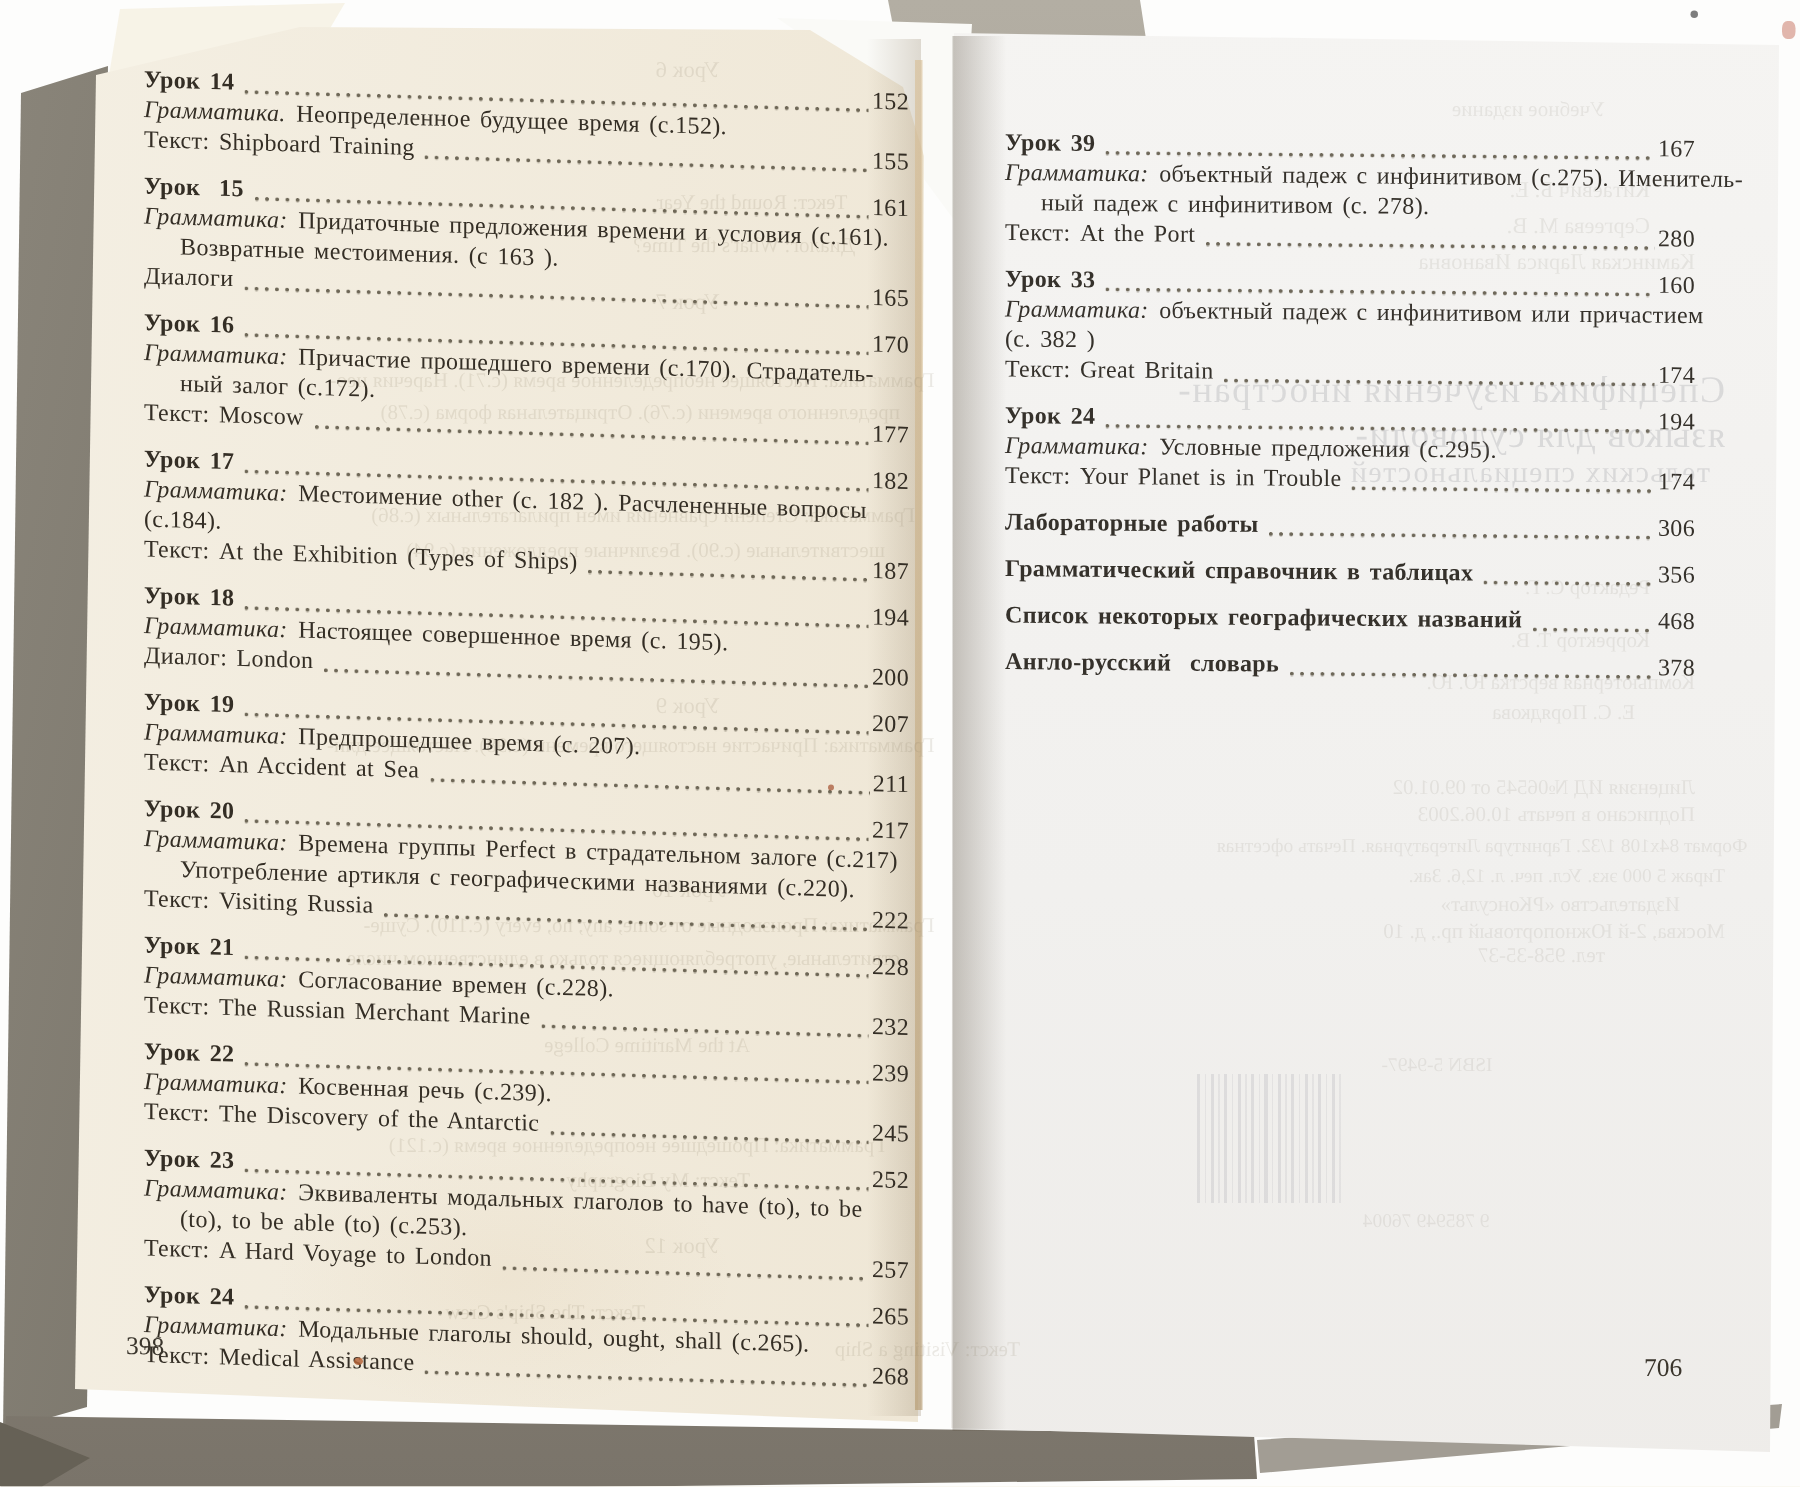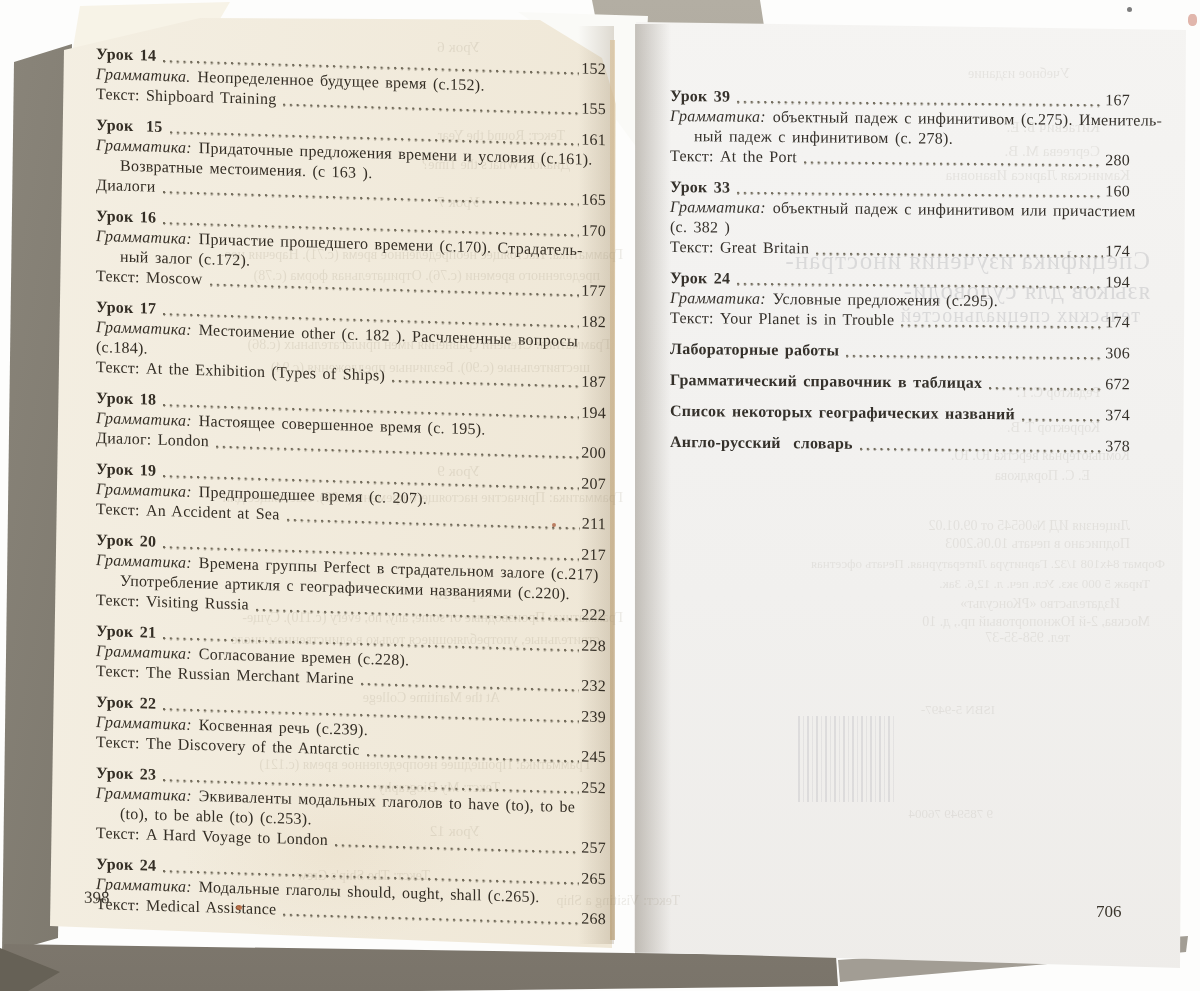--- a/index.html
+++ b/index.html
@@ -168,24 +168,24 @@
       </div>
       <div class="block">
         <div class="row lesson"><span class="b">Урок 24</span><span class="leader"></span><span class="num">194</span></div>
         <div class="row gram"><span class="i">Грамматика:</span><span>Условные предложения (с.295).</span></div>
         <div class="row item"><span>Текст: Your Planet is in Trouble</span><span class="leader"></span><span class="num">174</span></div>
       </div>
       <div class="block">
         <div class="row lesson"><span class="b">Лабораторные работы</span><span class="leader"></span><span class="num">306</span></div>
       </div>
       <div class="block">
-        <div class="row lesson"><span class="b">Грамматический справочник в таблицах</span><span class="leader"></span><span class="num">672</span></div>
-      </div>
-      <div class="block">
-        <div class="row lesson"><span class="b">Список некоторых географических названий</span><span class="leader"></span><span class="num">374</span></div>
+        <div class="row lesson"><span class="b">Грамматический справочник в таблицах</span><span class="leader"></span><span class="num">356</span></div>
+      </div>
+      <div class="block">
+        <div class="row lesson"><span class="b">Список некоторых географических названий</span><span class="leader"></span><span class="num">468</span></div>
       </div>
       <div class="block">
         <div class="row lesson"><span class="b">Англо-русский  словарь</span><span class="leader"></span><span class="num">378</span></div>
       </div>
     </div>
 
   <div id="ghosts-left" class="toc-l-ghosts">
       <div class="ghost" style="top: 38px; left: 340px; width: 140px; font-size: 15px;">Урок 6</div>
       <div class="ghost" style="top: 128px; left: 305px; width: 260px;">Текст: Round the Year</div>
       <div class="ghost" style="top: 157px; left: 300px; width: 270px;">Диалог: What's the Time?</div>

